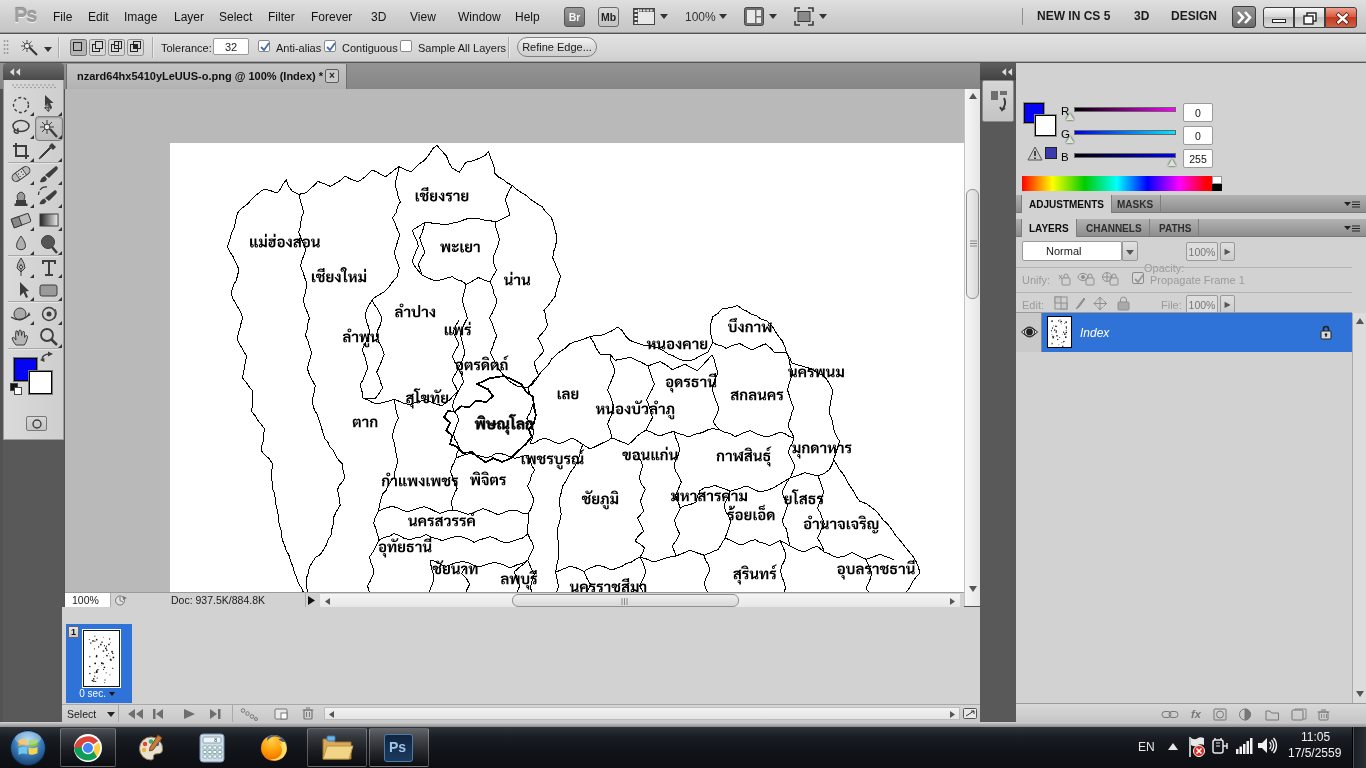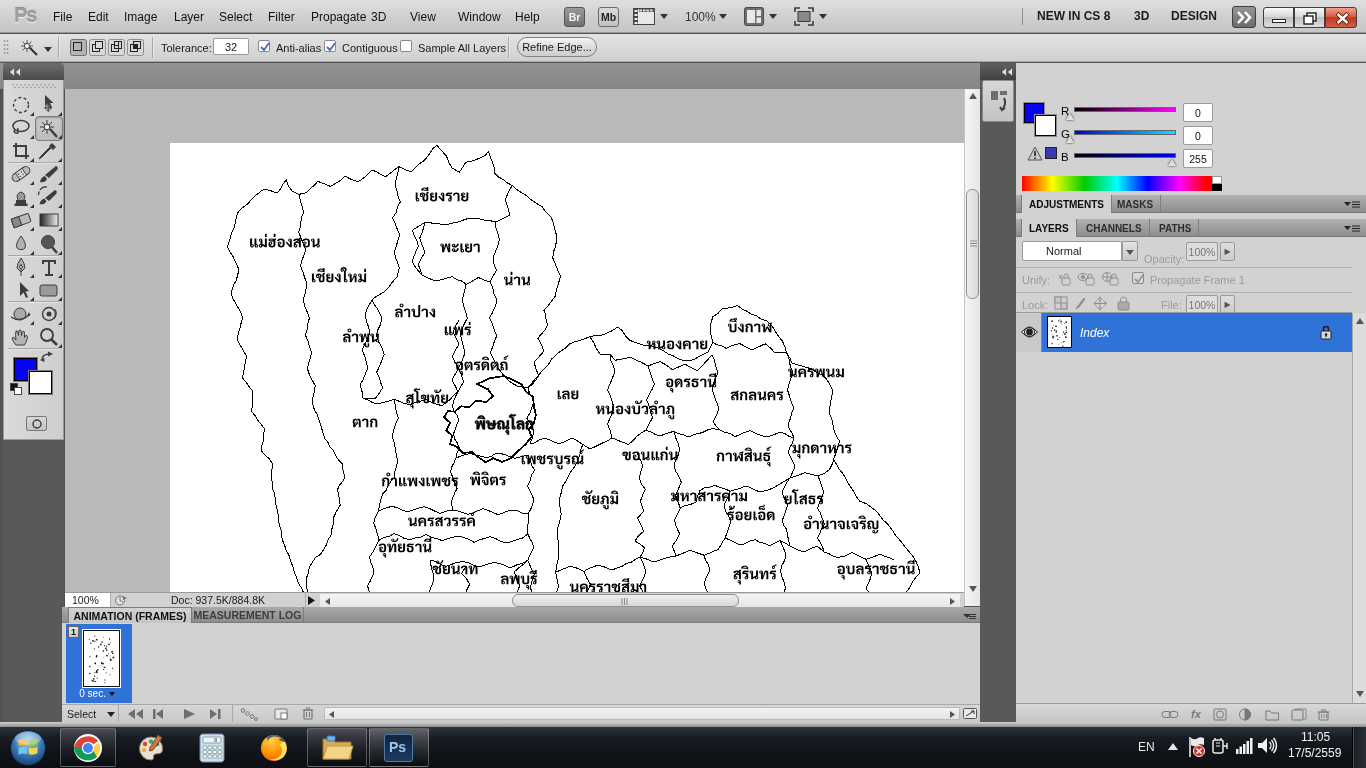--- a/index.html
+++ b/index.html
@@ -161,21 +161,21 @@
   </div>
 
 <div class="abs" id="menubar">
   <div id="pslogo">Ps</div>
   <span class="mi" style="left:53px">File</span>
   <span class="mi" style="left:88px">Edit</span>
   <span class="mi" style="left:124px">Image</span>
   <span class="mi" style="left:174px">Layer</span>
   <span class="mi" style="left:219px">Select</span>
   <span class="mi" style="left:268px">Filter</span>
-  <span class="mi" style="left:311px">Propagate</span>
+  <span class="mi" style="left:311px">Forever</span>
   <span class="mi" style="left:371px">3D</span>
   <span class="mi" style="left:410px">View</span>
   <span class="mi" style="left:458px">Window</span>
   <span class="mi" style="left:515px">Help</span>
   <div class="tbtn" style="left:564px;width:21px;background:linear-gradient(#9a9a9a,#707070);color:#f5f5f5;border:1px solid #555;font-weight:bold;font-size:10.5px">Br</div>
   <div class="tbtn" style="left:598px;width:21px;background:linear-gradient(#dadada,#c2c2c2);color:#222;border:1px solid #6a6a6a;font-weight:bold;font-size:10.5px">Mb</div>
   <svg class="ic" style="left:633px;top:8px" width="22" height="17" viewBox="0 0 22 17">
     <rect x="0.5" y="0.5" width="21" height="16" fill="#e8e8e8" stroke="#444"></rect>
     <rect x="1" y="1" width="4" height="15" fill="#444"></rect>
     <rect x="1.5" y="2" width="3" height="2" fill="#eee"></rect>
@@ -197,21 +197,21 @@
       <rect x="12.5" y="3" width="4.5" height="6" fill="#e8e8e8"></rect>
       <rect x="12.5" y="10.5" width="4.5" height="5.5" fill="#e8e8e8"></rect>
   </svg>
   <span class="mvtri" style="position:absolute;left:769px;top:14px"></span>
   <svg class="ic" style="left:794px;top:7px" width="20" height="19" viewBox="0 0 20 19">
     <path d="M1 5 V1 H6 M14 1 H19 V5 M19 14 V18 H14 M6 18 H1 V14" fill="none" stroke="#3a3a3a" stroke-width="1.6"></path>
     <rect x="4" y="4.5" width="12" height="10" fill="#8a8a8a" stroke="#3a3a3a"></rect>
   </svg>
   <span class="mvtri" style="position:absolute;left:819px;top:14px"></span>
   <div style="position:absolute;left:1022px;top:8px;width:1px;height:17px;background:#8f8f8f"></div>
-  <div class="ws" style="left:1037px">NEW IN CS 8</div>
+  <div class="ws" style="left:1037px">NEW IN CS 5</div>
   <div class="ws" style="left:1134px">3D</div>
   <div class="ws" style="left:1171px">DESIGN</div>
   <div class="tbtn" style="left:1232px;top:6px;width:24px;height:22px;background:linear-gradient(#969696,#6b6b6b);border:1px solid #3f3f3f">
       <svg class="ic" style="left:4px;top:5px" width="16" height="11" viewBox="0 0 16 11">
         <path d="M1 0 L6 5.5 L1 11 M8 0 L13 5.5 L8 11" fill="none" stroke="#fff" stroke-width="2.6"></path>
       </svg>
     </div>
   <div id="wbtns">
     <div class="wb" style="left:0;width:31px;border-radius:3px 0 0 3px">
         <div style="position:absolute;left:8px;top:11px;width:14px;height:4px;background:#fff;border:1px solid #222"></div>
@@ -286,20 +286,21 @@
   <div class="chk" style="left:400px;top:6px"></div>
   <span style="position:absolute;left:418px;top:8px">Sample All Layers</span>
   <div class="osep" style="left:508px;top:3px;height:21px"></div>
   <div style="position:absolute;left:517px;top:3px;width:80px;height:20px;background:linear-gradient(#f5f5f5,#dcdcdc 50%,#cecece);border:1px solid #808080;border-radius:10px;text-align:center;line-height:19px">Refine Edge...</div>
 </div>
 
 <div class="abs" id="tabbar">
   <svg class="ic" style="left:18px;top:8px" width="14" height="9" viewBox="0 0 14 9">
       <path d="M6 0 L1 4.5 L6 9 M13 0 L8 4.5 L13 9" fill="#ddd"></path>
     </svg>
+  <div id="doctab">nzard64hx5410yLeUUS-o.png @ 100% (Index) *<div id="closex">×</div></div>
 </div>
 <div class="abs" id="toolhead">
     <svg class="ic" style="left:6px;top:5px" width="12" height="8" viewBox="0 0 14 9">
       <path d="M6 0 L1 4.5 L6 9 M13 0 L8 4.5 L13 9" fill="#ddd"></path>
     </svg>
   </div>
 
 <div class="abs" id="toolbox">
   <svg class="ic" style="left:8px;top:4px" width="44" height="4" viewBox="0 0 44 4">
       <g fill="#909090">
@@ -553,30 +554,20 @@
           </g>
         </svg>
       </div>
     <svg class="ic" style="left:630px;top:4px" width="5" height="7" viewBox="0 0 5 7">
         <path d="M0 0 L5 3.5 L0 7 Z" fill="#555"></path>
       </svg>
   </div>
 </div>
 
 <div class="abs" id="animpanel">
-  <div id="animtabs">
-    <div class="animtab" style="left:6px;width:124px;background:linear-gradient(#d2d2d2,#c6c6c6);color:#111;border:1px solid #7a7a7a;border-bottom:none">ANIMATION (FRAMES)</div>
-    <div class="animtab" style="left:130px;width:112px;color:#3d3d3d;border-right:1px solid #7a7a7a">MEASUREMENT LOG</div>
-    <svg class="ic" style="left:901px;top:6px" width="13" height="7" viewBox="0 0 13 7">
-        <path d="M0 1 L4 5 L8 1 Z" fill="#333"></path>
-        <g stroke="#333">
-          <path d="M6 1.5 h7 M6 3.5 h7 M6 5.5 h7"></path>
-        </g>
-      </svg>
-  </div>
   <div id="frame1">
     <div id="fthumb">
         <svg class="ic" style="left:0;top:0" width="35" height="55" viewBox="0 0 35 55">
           <rect x="10.4" y="4.7" width="1.0" height="1.0" fill="#111"></rect>
           <rect x="19.3" y="5.9" width="0.7" height="0.7" fill="#111"></rect>
           <rect x="4.9" y="8.0" width="0.9" height="0.9" fill="#111"></rect>
           <rect x="10.3" y="9.7" width="1.1" height="1.1" fill="#111"></rect>
           <rect x="25.0" y="7.4" width="1.2" height="1.2" fill="#111"></rect>
           <rect x="8.2" y="9.2" width="1.5" height="1.5" fill="#111"></rect>
           <rect x="17.4" y="10.6" width="1.3" height="1.3" fill="#111"></rect>
@@ -752,21 +743,21 @@
         <path d="M0 1 L3.5 5 L7 1 Z" fill="#222"></path>
         <g stroke="#222">
           <path d="M8 1 h8 M8 3.5 h8 M8 6 h8"></path>
         </g>
       </svg>
   </div>
   <div style="position:absolute;left:6px;top:178px;width:100px;height:20px;background:#fff;border:1px solid #9a9a9a;border-radius:2px;line-height:19px;padding-left:23px;color:#1a1a1a">Normal</div>
   <div style="position:absolute;left:106px;top:178px;width:16px;height:20px;background:linear-gradient(#e2e2e2,#c8c8c8);border:1px solid #9a9a9a;border-radius:0 2px 2px 0">
       <span class="mvtri" style="position:absolute;left:3px;top:8px;border-top-color:#555"></span>
     </div>
-  <span class="gray" style="position:absolute;left:128px;top:190px">Opacity:</span>
+  <span class="gray" style="position:absolute;left:128px;top:199px">Opacity:</span>
   <div class="vbox" style="left:170px;top:179px;background:#ddd;color:#777;width:32px">100%</div>
   <div class="spin" style="left:204px;top:179px">▶</div>
   <div style="position:absolute;left:0;top:204px;width:336px;height:1px;background:#b2b2b2"></div>
   <span class="gray" style="position:absolute;left:6px;top:211px">Unify:</span>
   <svg class="ic" style="left:40px;top:208px" width="70" height="16" viewBox="0 0 70 16">
 <g fill="none" stroke="#8f8f8f">
 <path d="M3 4 l3 4 M3 8 l3 -4"></path>
         <rect x="6" y="7" width="8" height="7" rx="1"></rect>
         <path d="M8 7 v-2 a2 2 0 0 1 4 0 v2"></path>
 <ellipse cx="27" cy="6" rx="5" ry="3.5"></ellipse>
@@ -779,21 +770,21 @@
         <path d="M56 7 v-2 a2 2 0 0 1 4 0 v2"></path>
 </g>
     </svg>
   <div class="chk" style="left:116px;top:209px;background:#d8d8d8">
       <svg class="ic" style="left:0px;top:0px" width="12" height="12" viewBox="0 0 12 12">
         <path d="M2 6 L5 9 L10 2" stroke="#999" stroke-width="1.8" fill="none"></path>
       </svg>
     </div>
   <span class="gray" style="position:absolute;left:134px;top:211px">Propagate Frame 1</span>
   <div style="position:absolute;left:0;top:229px;width:336px;height:1px;background:#b2b2b2"></div>
-  <span class="gray" style="position:absolute;left:6px;top:236px">Lock:</span>
+  <span class="gray" style="position:absolute;left:6px;top:236px">Edit:</span>
   <svg class="ic" style="left:38px;top:233px" width="92" height="15" viewBox="0 0 92 15">
 <g fill="none" stroke="#8f8f8f">
 <rect x="1" y="1" width="12" height="12"></rect>
         <rect x="1" y="1" width="6" height="6" fill="#c9c9c9"></rect>
         <rect x="7" y="7" width="6" height="6" fill="#c9c9c9"></rect>
 <path d="M30 2 l-6 8 l-2 3 l3 -2 l6 -8 Z" fill="#8f8f8f"></path>
 <path d="M46 1 v13 M40 7.5 h13 M43 4.5 l-3 3 3 3 M49.5 4.5 l3 3 -3 3 M43.5 4 l2.5 -3 2.5 3 M43.5 11 l2.5 3 2.5 -3"></path>
 <rect x="64" y="6" width="11" height="8" rx="1" fill="#aaa"></rect>
         <path d="M66.5 6 V4 a3 3 0 0 1 6 0 V6"></path>
 </g>

